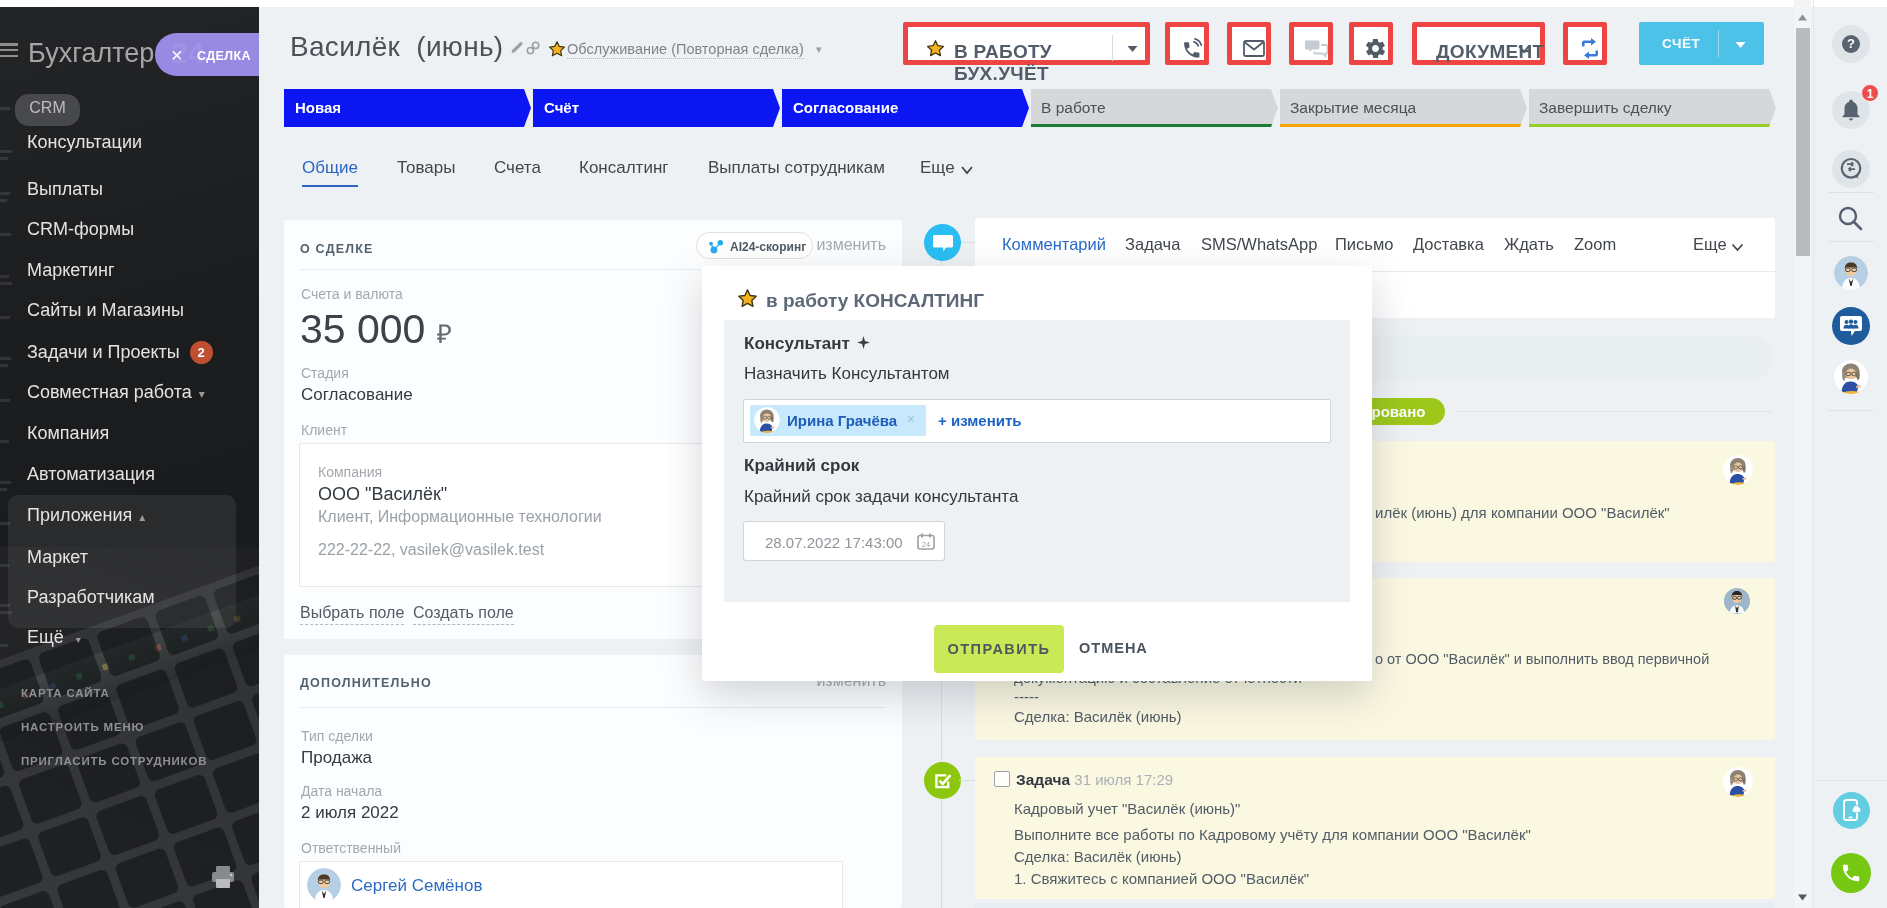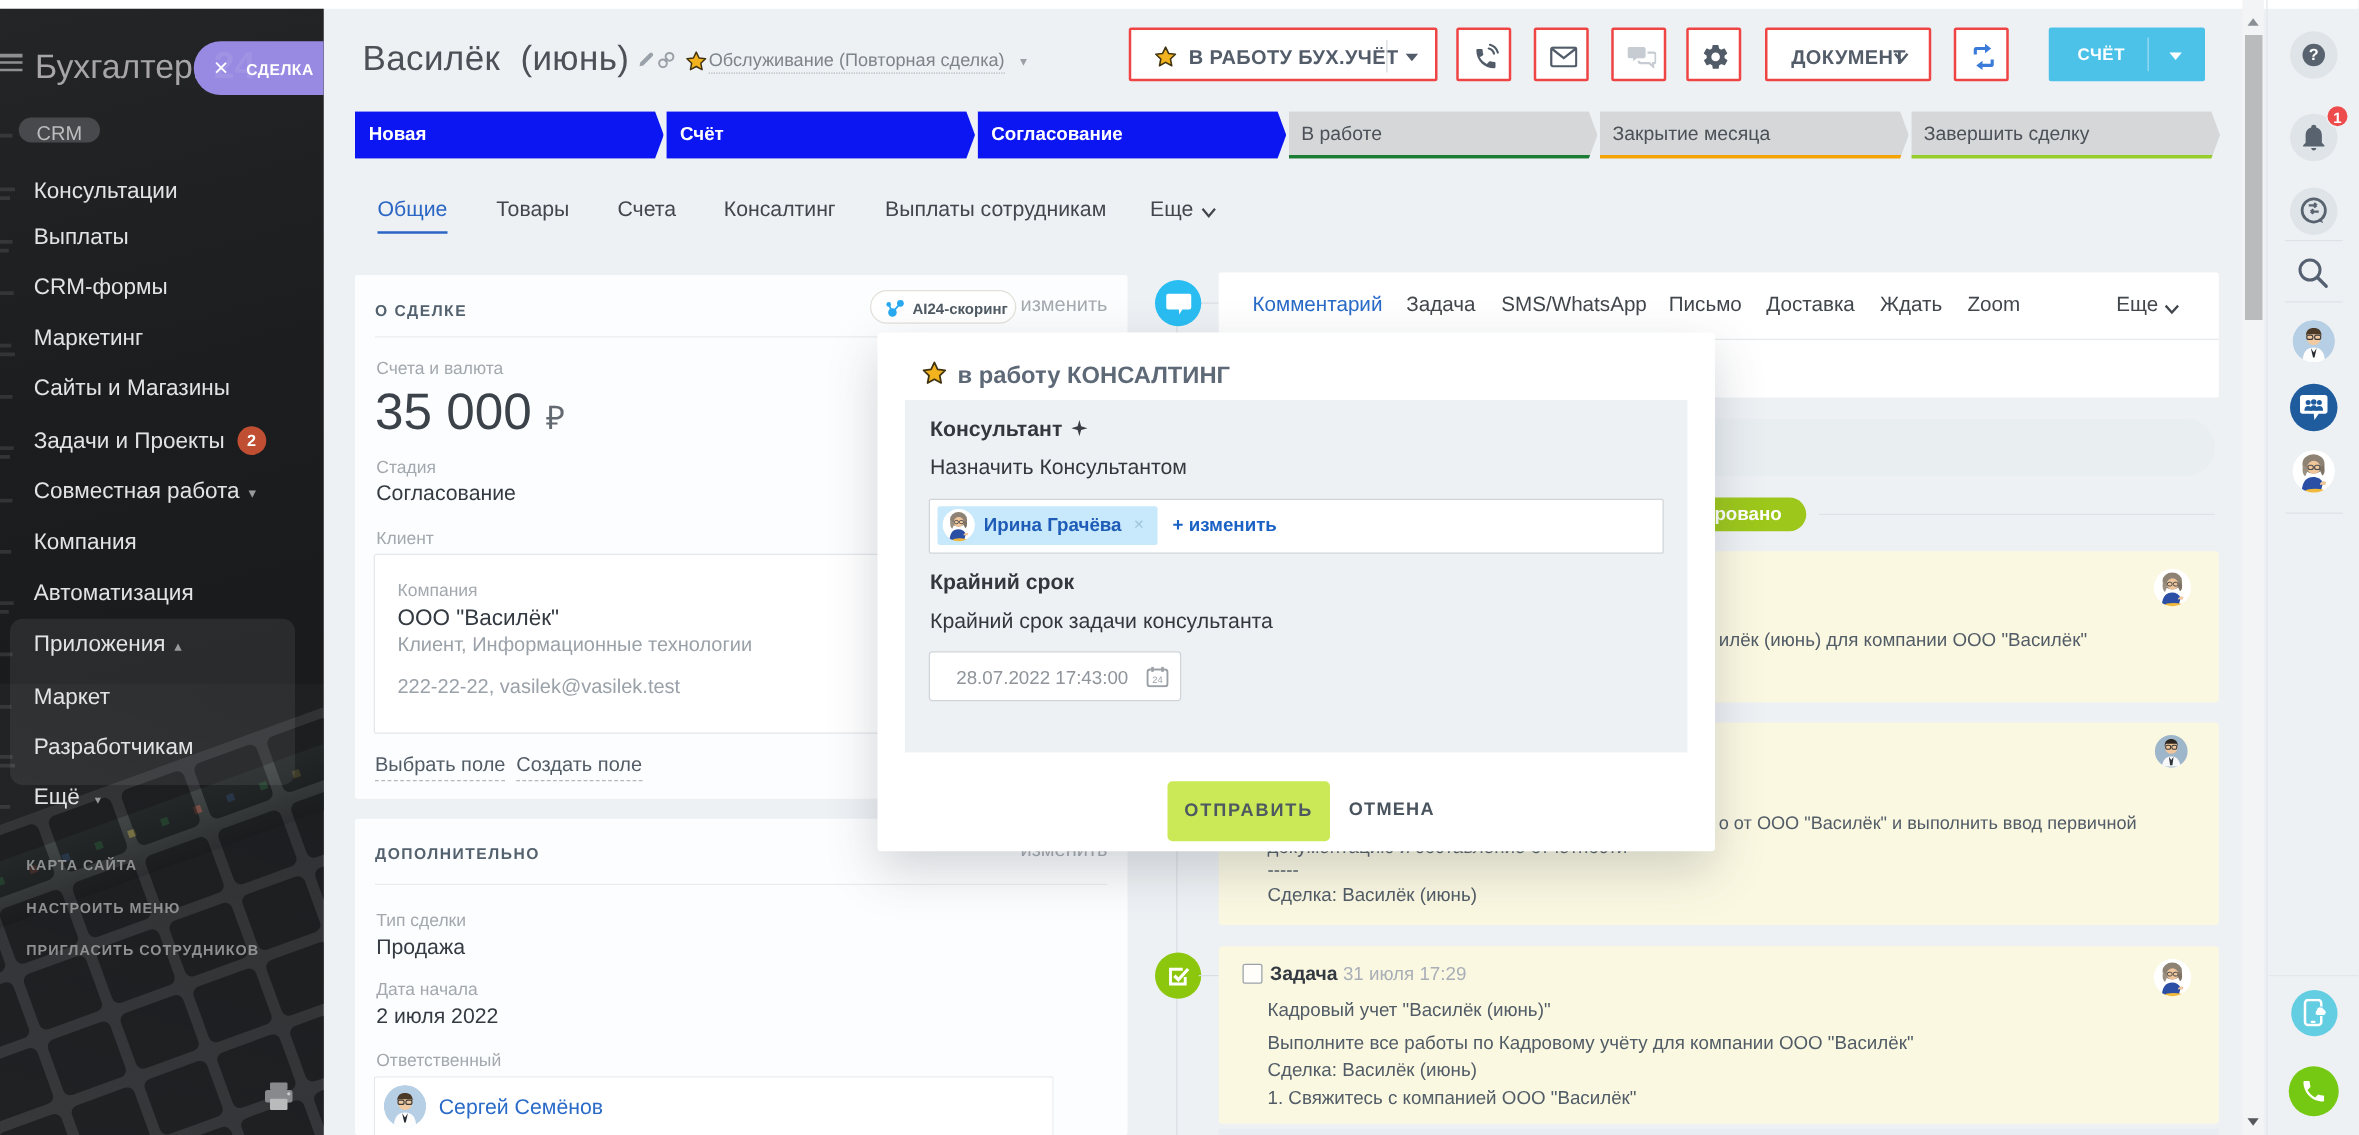--- a/index.html
+++ b/index.html
@@ -11,36 +11,36 @@
 
 
 #sidebar { position:absolute; left:0; top:7px; width:259px; height:901px; background:linear-gradient(165deg,#242527 0%,#1c1d1f 35%,#17181a 100%); overflow:hidden; }
 #kbdwrap { position:absolute; left:0; top:0; width:259px; height:908px; overflow:hidden; }
 #kbdsvg { position:absolute; left:-150px; top:605px; transform:rotate(-20deg); }
 #screenbar { position:absolute; left:-40px; top:622px; width:420px; height:50px; transform:rotate(-20deg); background:linear-gradient(180deg, rgba(70,80,75,0.5), rgba(25,26,28,0.8)); }
 #kbd3 { position:absolute; left:0; top:540px; width:259px; height:368px; background:linear-gradient(200deg, rgba(255,255,255,0.02), rgba(255,255,255,0.07)); }
 .sb-title { position:absolute; left:28px; top:31px; color:#a7a5a7; font-size:27px; white-space:nowrap; }
 .burger { position:absolute; left:-4px; top:36px; width:22px; height:16px; }
 .burger div { height:2.5px; background:#8f8f90; margin-bottom:3.4px; }
-.crm-chip { position:absolute; left:15px; top:87px; width:65px; height:20px; background:#48494c; border-radius:14px; color:#bdbdbf; font-size:16px; text-align:center; line-height:28px; }
+.crm-chip { position:absolute; left:15px; top:87px; width:65px; height:32px; background:#48494c; border-radius:14px; color:#bdbdbf; font-size:16px; text-align:center; line-height:28px; }
 .sb-item { position:absolute; left:27px; color:#e4e3e4; font-size:18px; white-space:nowrap; }
 .sb-badge { display:inline-block; background:#bf4e32; color:#fff; font-size:13px; font-weight:bold; width:23px; height:23px; border-radius:12px; text-align:center; line-height:23px; vertical-align:1px; margin-left:10px; }
 .sb-caret { color:#9a9a9b; font-size:12px; margin-left:7px; }
 .sb-hl { position:absolute; left:8px; top:488px; width:228px; height:133px; background:rgba(255,255,255,0.07); border-radius:10px; }
 .sb-small { position:absolute; left:21px; color:#8f9092; font-size:11.5px; font-weight:bold; letter-spacing:.8px; white-space:nowrap; }
 .pill-sdelka { position:absolute; left:155px; top:26px; width:104px; height:43px; background:#988ae2; border-radius:22px 0 0 22px; color:#fff; }
 .pill-sdelka .x { position:absolute; left:16px; top:11px; font-size:20px; font-weight:300; color:#fff; }
 .pill-sdelka .t { position:absolute; left:42px; top:16px; font-size:12.5px; font-weight:bold; letter-spacing:.4px; }
 
 
 .deal-title { position:absolute; left:290px; top:31px; font-size:28px; color:#4c5158; letter-spacing:.3px; }
 .cat-link { position:absolute; left:567px; top:41px; font-size:14.5px; color:#7d848a; border-bottom:1px dotted #b0b6bb; padding-bottom:1px; }
 .cat-caret { position:absolute; left:816px; top:43px; color:#9aa0a5; font-size:11px; }
 
-.btn { position:absolute; background:#fff; border:2px solid #ef4444; border-radius:2px; color:#535c69; font-size:16px; font-weight:bold; }
+.btn { position:absolute; background:#fff; border:5px solid #ef4444; border-radius:2px; color:#535c69; font-size:19px; font-weight:bold; }
 
 
 .stage { position:absolute; top:89px; height:38px; color:#fff; font-size:15px; font-weight:bold; line-height:38px; padding-left:11px; clip-path:polygon(0 0, calc(100% - 7px) 0, 100% 50%, calc(100% - 7px) 100%, 0 100%); }
 .stage.blue { background:#0b16f2; }
 .stage.gray { background:#d5d7d9; color:#4b5157; font-weight:normal; padding-left:10px; font-size:15.5px; }
 .stage .accent { position:absolute; left:0; bottom:0; height:3.5px; width:100%; }
 
 
 .tab { position:absolute; top:158px; font-size:17px; color:#42474e; white-space:nowrap; }
 .tab.active { color:#2b66c4; }
@@ -536,21 +536,21 @@
       <div class="abs" style="left:0; top:597px; width:10px; height:2.5px; background:rgba(255,255,255,0.10);"></div>
       <div class="abs" style="left:0; top:604px; width:12px; height:2.5px; background:rgba(255,255,255,0.10);"></div>
       <div class="abs" style="left:0; top:637px; width:8px; height:2.5px; background:rgba(255,255,255,0.10);"></div>
   <div class="burger">
         <div></div>
         <div></div>
         <div></div>
       </div>
   <div class="sb-title">Бухгалтерия24</div>
   <div class="crm-chip">CRM</div>
-  <div class="sb-item" style="top:135px;">Консультации</div>
+  <div class="sb-item" style="top:125px;">Консультации</div>
   <div class="sb-item" style="top:172px;">Выплаты</div>
   <div class="sb-item" style="top:212px;">CRM-формы</div>
   <div class="sb-item" style="top:253px;">Маркетинг</div>
   <div class="sb-item" style="top:293px;">Сайты и Магазины</div>
   <div class="sb-item" style="top:334px;">Задачи и Проекты<span class="sb-badge">2</span></div>
   <div class="sb-item" style="top:375px;">Совместная работа<span class="sb-caret">▾</span></div>
   <div class="sb-item" style="top:416px;">Компания</div>
   <div class="sb-item" style="top:457px;">Автоматизация</div>
   <div class="sb-hl"></div>
   <div class="sb-item" style="top:498px;">Приложения<span class="sb-caret">▴</span></div>

